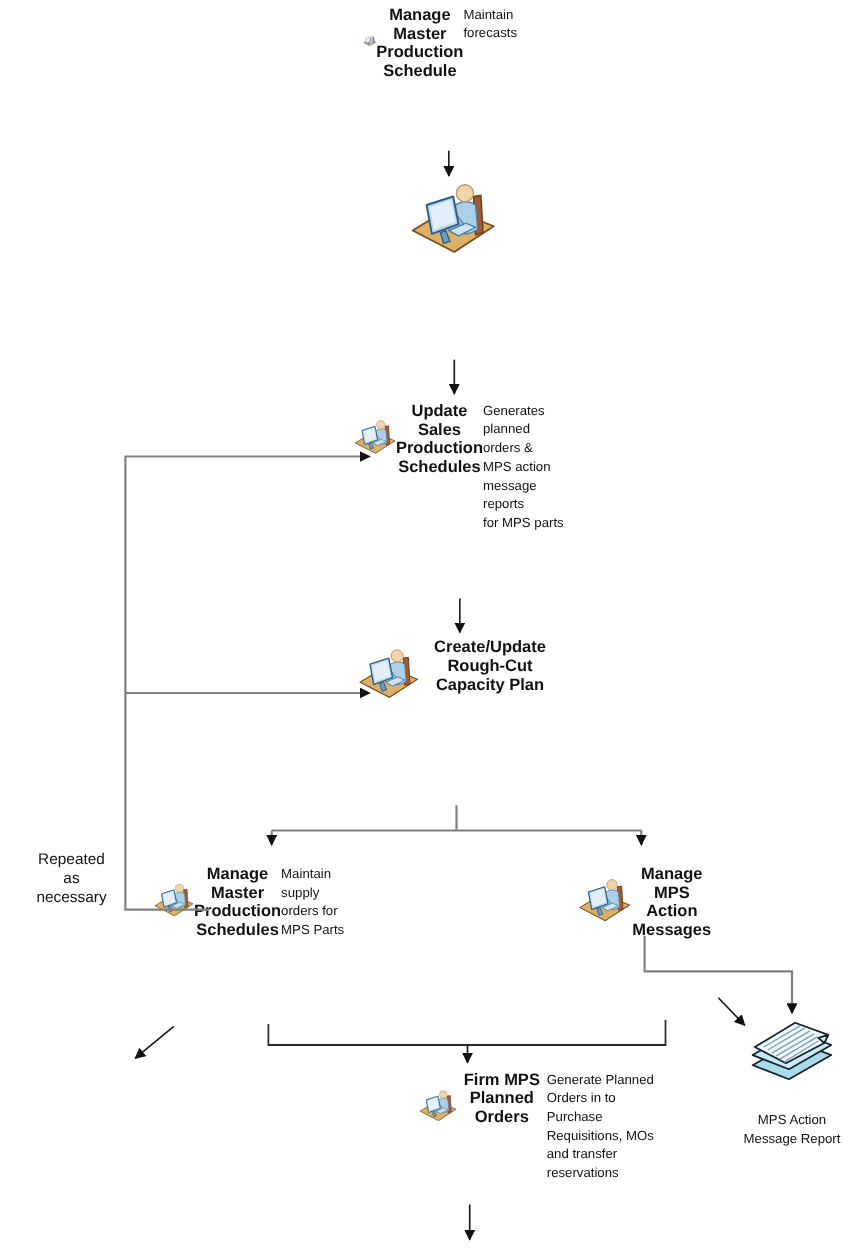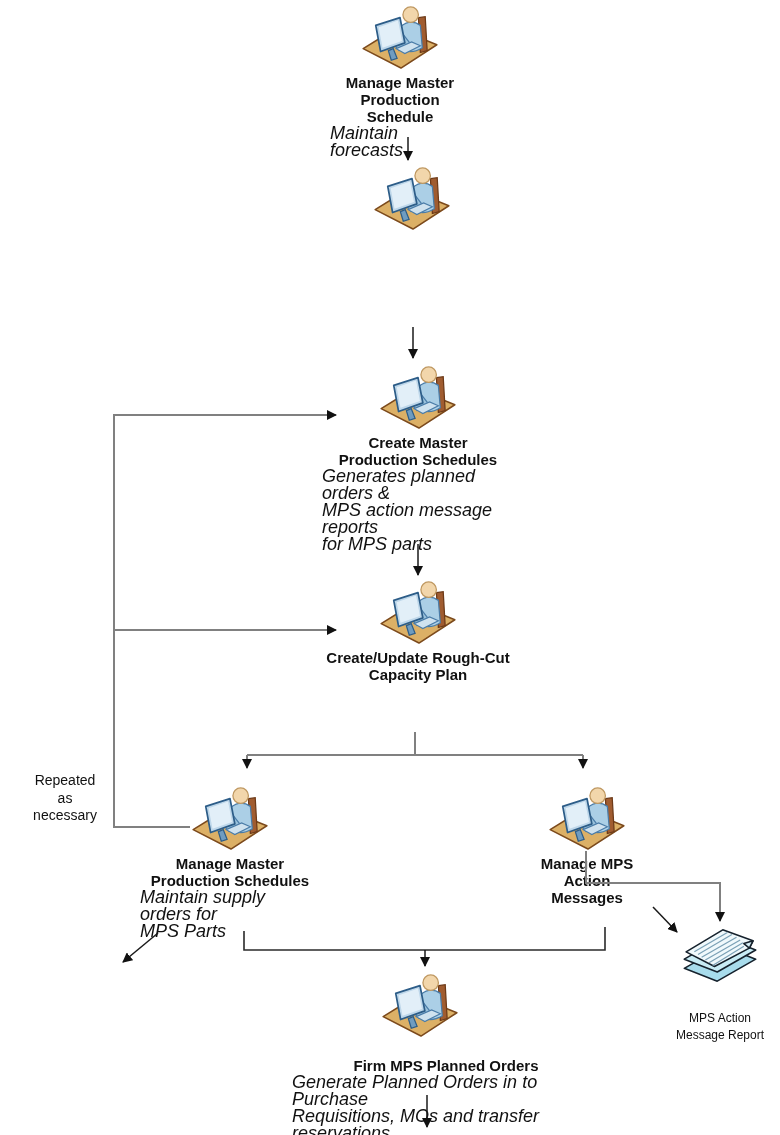--- a/index.html
+++ b/index.html
@@ -1,25 +1,25 @@
 <!DOCTYPE html>
 <html><head>
 <meta charset="utf-8">
 <style>
   html,body{margin:0;padding:0;background:#fff;}
   .canvas{
     position:relative;width:780px;height:1135px;background:#ffffff;overflow:hidden;
     font-family:"Liberation Sans", sans-serif;color:#111;
   }
   .connectors{position:absolute;left:0;top:0;z-index:10;pointer-events:none;}
-  .node{position:absolute;display:flex;flex-direction:column;z-index:2;}
+  .node{position:absolute;display:flex;flex-direction:row;z-index:2;}
   .ws{display:block;margin:0 auto 5px auto;}
   .node.offset-icon .ws{margin:0 auto 20px 89px;}
   .node-title{font-weight:bold;font-size:15px;line-height:17px;text-align:center;white-space:pre-line;}
-  .node-sub{font-size:18px;line-height:17px;text-align:left;white-space:pre-line;font-style:italic;}
+  .node-sub{font-size:12px;line-height:17px;text-align:left;white-space:pre-line;}
   .doc{position:absolute;display:flex;flex-direction:column;align-items:center;z-index:2;}
   .doc-label{font-size:12px;line-height:17px;text-align:center;white-space:pre-line;margin-top:16px;}
   .side-note{position:absolute;font-size:14px;line-height:17.5px;text-align:center;white-space:pre-line;z-index:2;}
 </style>
 </head>
 <body>
 
 <div class="canvas">
 
   <svg width="0" height="0" style="position:absolute" aria-hidden="true">
@@ -99,21 +99,21 @@
     <svg class="ws" width="78" height="64" viewBox="0 0 80 66">
         <use href="#ws-icon"></use>
       </svg>
     <div class="node-title"></div>
   </div>
 
   <div class="node" style="left:322px;top:365px;width:192px">
     <svg class="ws" width="78" height="64" viewBox="0 0 80 66">
         <use href="#ws-icon"></use>
       </svg>
-    <div class="node-title">Create Master
+    <div class="node-title">Update Sales
 Production Schedules</div>
     <div class="node-sub">Generates planned orders &amp;
 MPS action message reports
 for MPS parts</div>
   </div>
 
   <div class="node" style="left:326px;top:580px;width:184px">
     <svg class="ws" width="78" height="64" viewBox="0 0 80 66">
         <use href="#ws-icon"></use>
       </svg>

